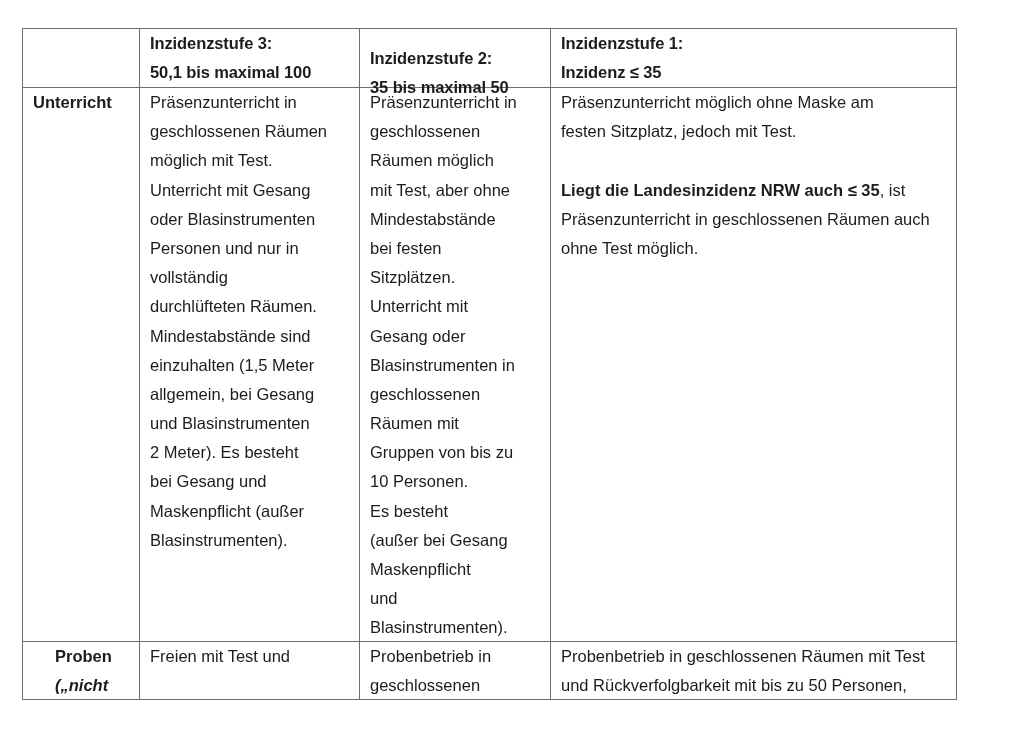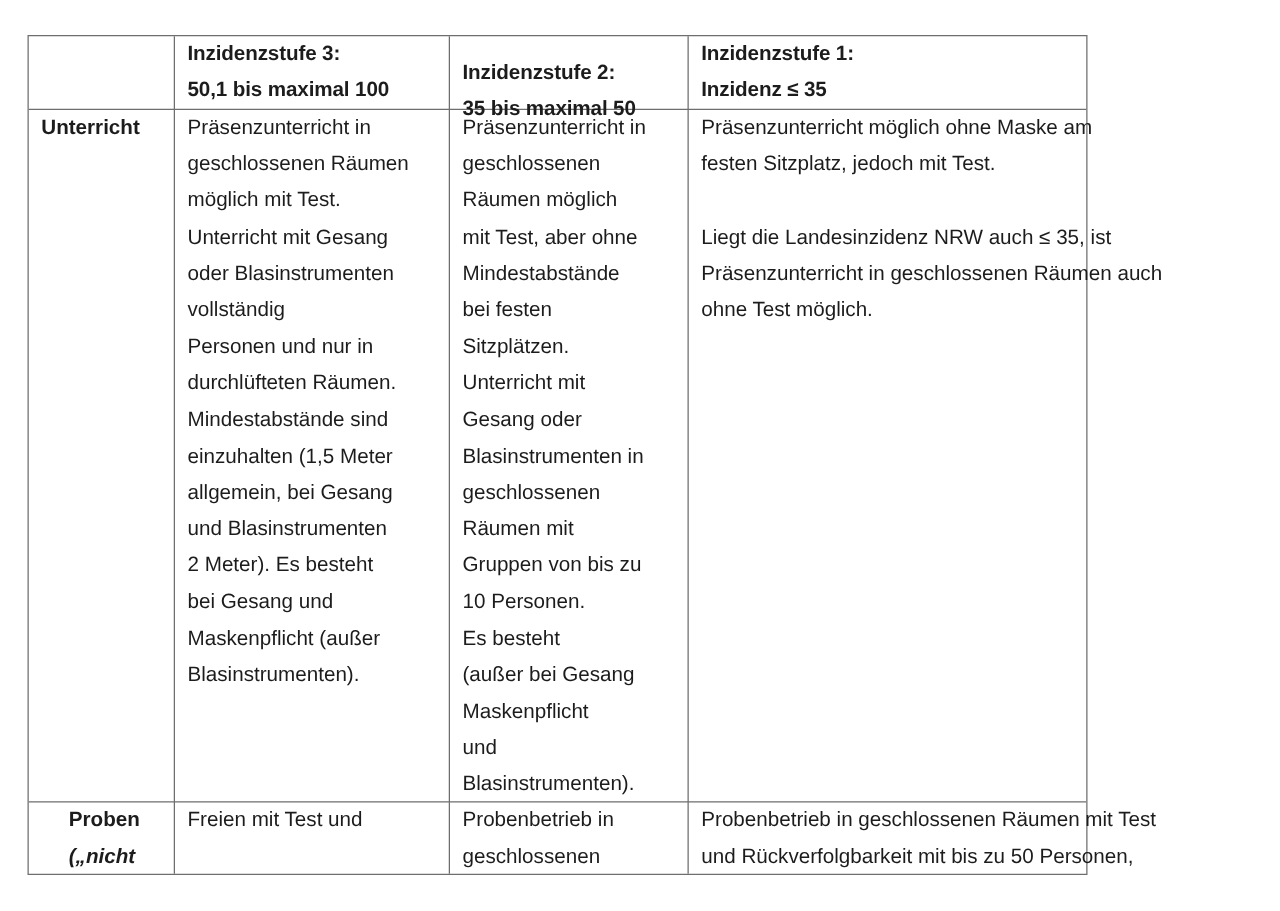--- a/index.html
+++ b/index.html
@@ -1,26 +1,26 @@
 <!DOCTYPE html>
 <html><head>
   <meta charset="utf-8">
   <style>
     html, body { margin: 0; padding: 0; background: #ffffff; }
     body { width: 1024px; height: 729px; position: relative; overflow: hidden;
            font-family: "Liberation Sans", "DejaVu Sans", sans-serif; color: #1c1c1c; }
-    .tbl { position: absolute; left: 22px; top: 28px; width: 848px; height: 672px;
+    .tbl { position: absolute; left: 22px; top: 28px; width: 935px; height: 672px;
            border: 1.5px solid #6e6e6e; box-sizing: border-box; }
     .vline { position: absolute; top: 0; bottom: 0; width: 0; border-left: 1.5px solid #6e6e6e; }
     .hline { position: absolute; left: 0; right: 0; height: 0; border-top: 1.5px solid #6e6e6e; }
     .cell { position: absolute; font-size: 16.5px; line-height: 29.2px; white-space: nowrap; }
     .cell .ln { display: block; height: 29.2px; }
     .hdr { font-weight: bold; letter-spacing: -0.1px; }
     .rowlabel { font-weight: bold; }
-    .b { font-weight: normal; }
+    .b { font-weight: bold; }
     .it { font-style: italic; }
   </style>
 </head>
 <body>
 
 <div class="tbl">
   <div class="vline" style="left:116px"></div>
   <div class="vline" style="left:336px"></div>
   <div class="vline" style="left:527px"></div>
   <div class="hline" style="top:58px"></div>
@@ -41,22 +41,22 @@
 
   <div class="cell rowlabel" style="left:10px; top:59px;">
     <span class="ln">Unterricht</span>
   </div>
   <div class="cell" style="left:127px; top:59px;">
     <span class="ln">Präsenzunterricht in</span>
     <span class="ln">geschlossenen Räumen</span>
     <span class="ln">möglich mit Test.</span>
     <span class="ln">Unterricht mit Gesang</span>
     <span class="ln">oder Blasinstrumenten</span>
+    <span class="ln">Personen und nur in</span>
     <span class="ln">vollständig</span>
-    <span class="ln">Personen und nur in</span>
     <span class="ln">durchlüfteten Räumen.</span>
     <span class="ln">Mindestabstände sind</span>
     <span class="ln">einzuhalten (1,5 Meter</span>
     <span class="ln">allgemein, bei Gesang</span>
     <span class="ln">und Blasinstrumenten</span>
     <span class="ln">2 Meter). Es besteht</span>
     <span class="ln">bei Gesang und</span>
     <span class="ln">Maskenpflicht (außer</span>
     <span class="ln">Blasinstrumenten).</span>
   </div>

